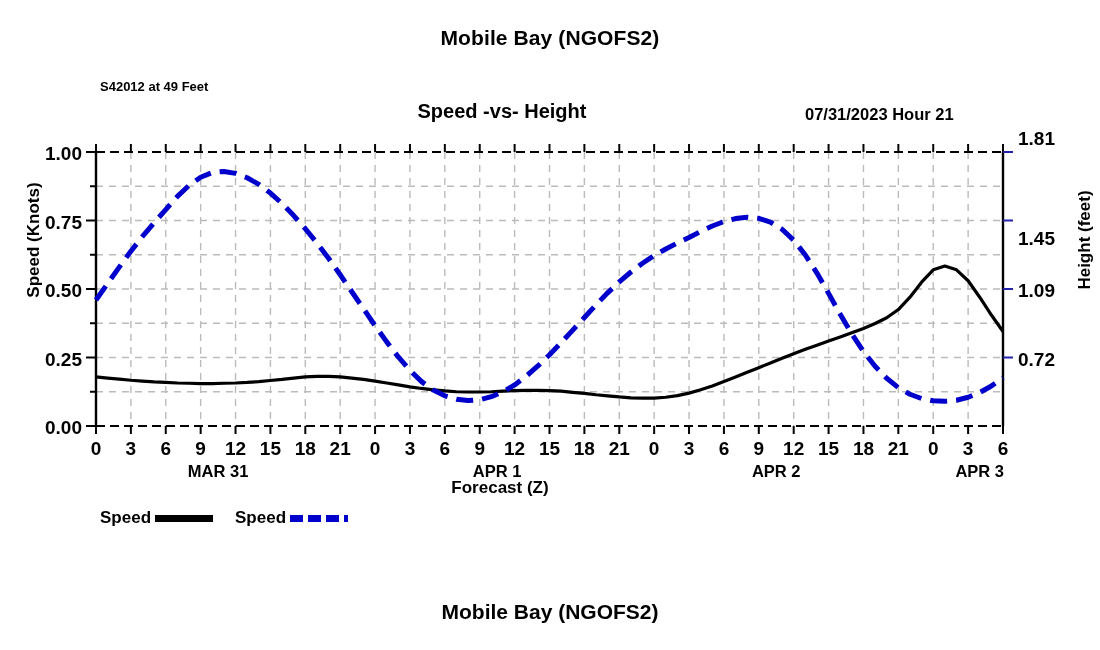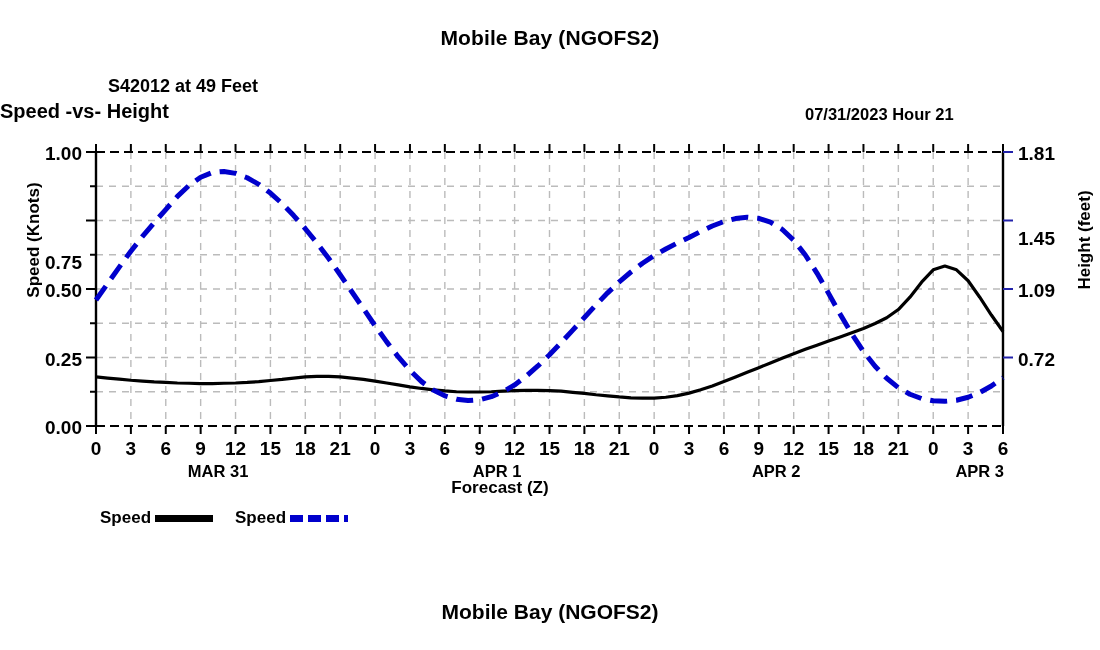--- a/index.html
+++ b/index.html
@@ -33,38 +33,39 @@
     position: absolute;
     left: 0;
     top: 600px;
     width: 1100px;
     text-align: center;
     font-size: 21px;
     font-weight: bold;
   }
   .meta-left {
     position: absolute;
-    left: 108px;
+    left: 100px;
     top: 74px;
-    font-size: 18px;
+    font-size: 13px;
     font-weight: bold;
     line-height: 25px;
   }
   .meta-right {
     position: absolute;
     left: 805px;
     top: 105px;
     font-size: 16.5px;
     font-weight: bold;
   }
   .subtitle {
     position: absolute;
     left: 0;
     top: 100px;
     width: 1004px;
+    text-align: center;
     font-size: 20px;
     font-weight: bold;
   }
   .plot-svg {
     position: absolute;
     left: 0;
     top: 0;
   }
   .ylabel-left {
     position: absolute;
@@ -276,26 +277,26 @@
   </svg>
 
   <div class="ylabel-left">Speed (Knots)</div>
   <div class="ylabel-right">Height (feet)</div>
   <div class="xlabel">Forecast (Z)</div>
 
   <div id="tick-text-layer">
       <div class="tick-txt ytick-l" style="left: 18px; top: 417px;">0.00</div>
       <div class="tick-txt ytick-l" style="left: 18px; top: 348.5px;">0.25</div>
       <div class="tick-txt ytick-l" style="left: 18px; top: 280px;">0.50</div>
-      <div class="tick-txt ytick-l" style="left: 18px; top: 211.5px; margin-top: 40px;">0.75</div>
+      <div class="tick-txt ytick-l" style="left: 18px; top: 211.5px;">0.75</div>
       <div class="tick-txt ytick-l" style="left: 18px; top: 143px;">1.00</div>
       <div class="tick-txt ytick-r" style="left: 1018px; top: 348.5px;">0.72</div>
       <div class="tick-txt ytick-r" style="left: 1018px; top: 280px;">1.09</div>
       <div class="tick-txt ytick-r" style="left: 1018px; top: 228px;">1.45</div>
-      <div class="tick-txt ytick-r" style="left: 1018px; top: 143px;">1.81</div>
+      <div class="tick-txt ytick-r" style="left: 1018px; top: 128px;">1.81</div>
       <div class="tick-txt" style="left: 76px; width: 40px; top: 438px;">0</div>
       <div class="tick-txt" style="left: 110.885px; width: 40px; top: 438px;">3</div>
       <div class="tick-txt" style="left: 145.769px; width: 40px; top: 438px;">6</div>
       <div class="tick-txt" style="left: 180.654px; width: 40px; top: 438px;">9</div>
       <div class="tick-txt" style="left: 215.538px; width: 40px; top: 438px;">12</div>
       <div class="tick-txt" style="left: 250.423px; width: 40px; top: 438px;">15</div>
       <div class="tick-txt" style="left: 285.308px; width: 40px; top: 438px;">18</div>
       <div class="tick-txt" style="left: 320.192px; width: 40px; top: 438px;">21</div>
       <div class="tick-txt" style="left: 355.077px; width: 40px; top: 438px;">0</div>
       <div class="tick-txt" style="left: 389.962px; width: 40px; top: 438px;">3</div>

